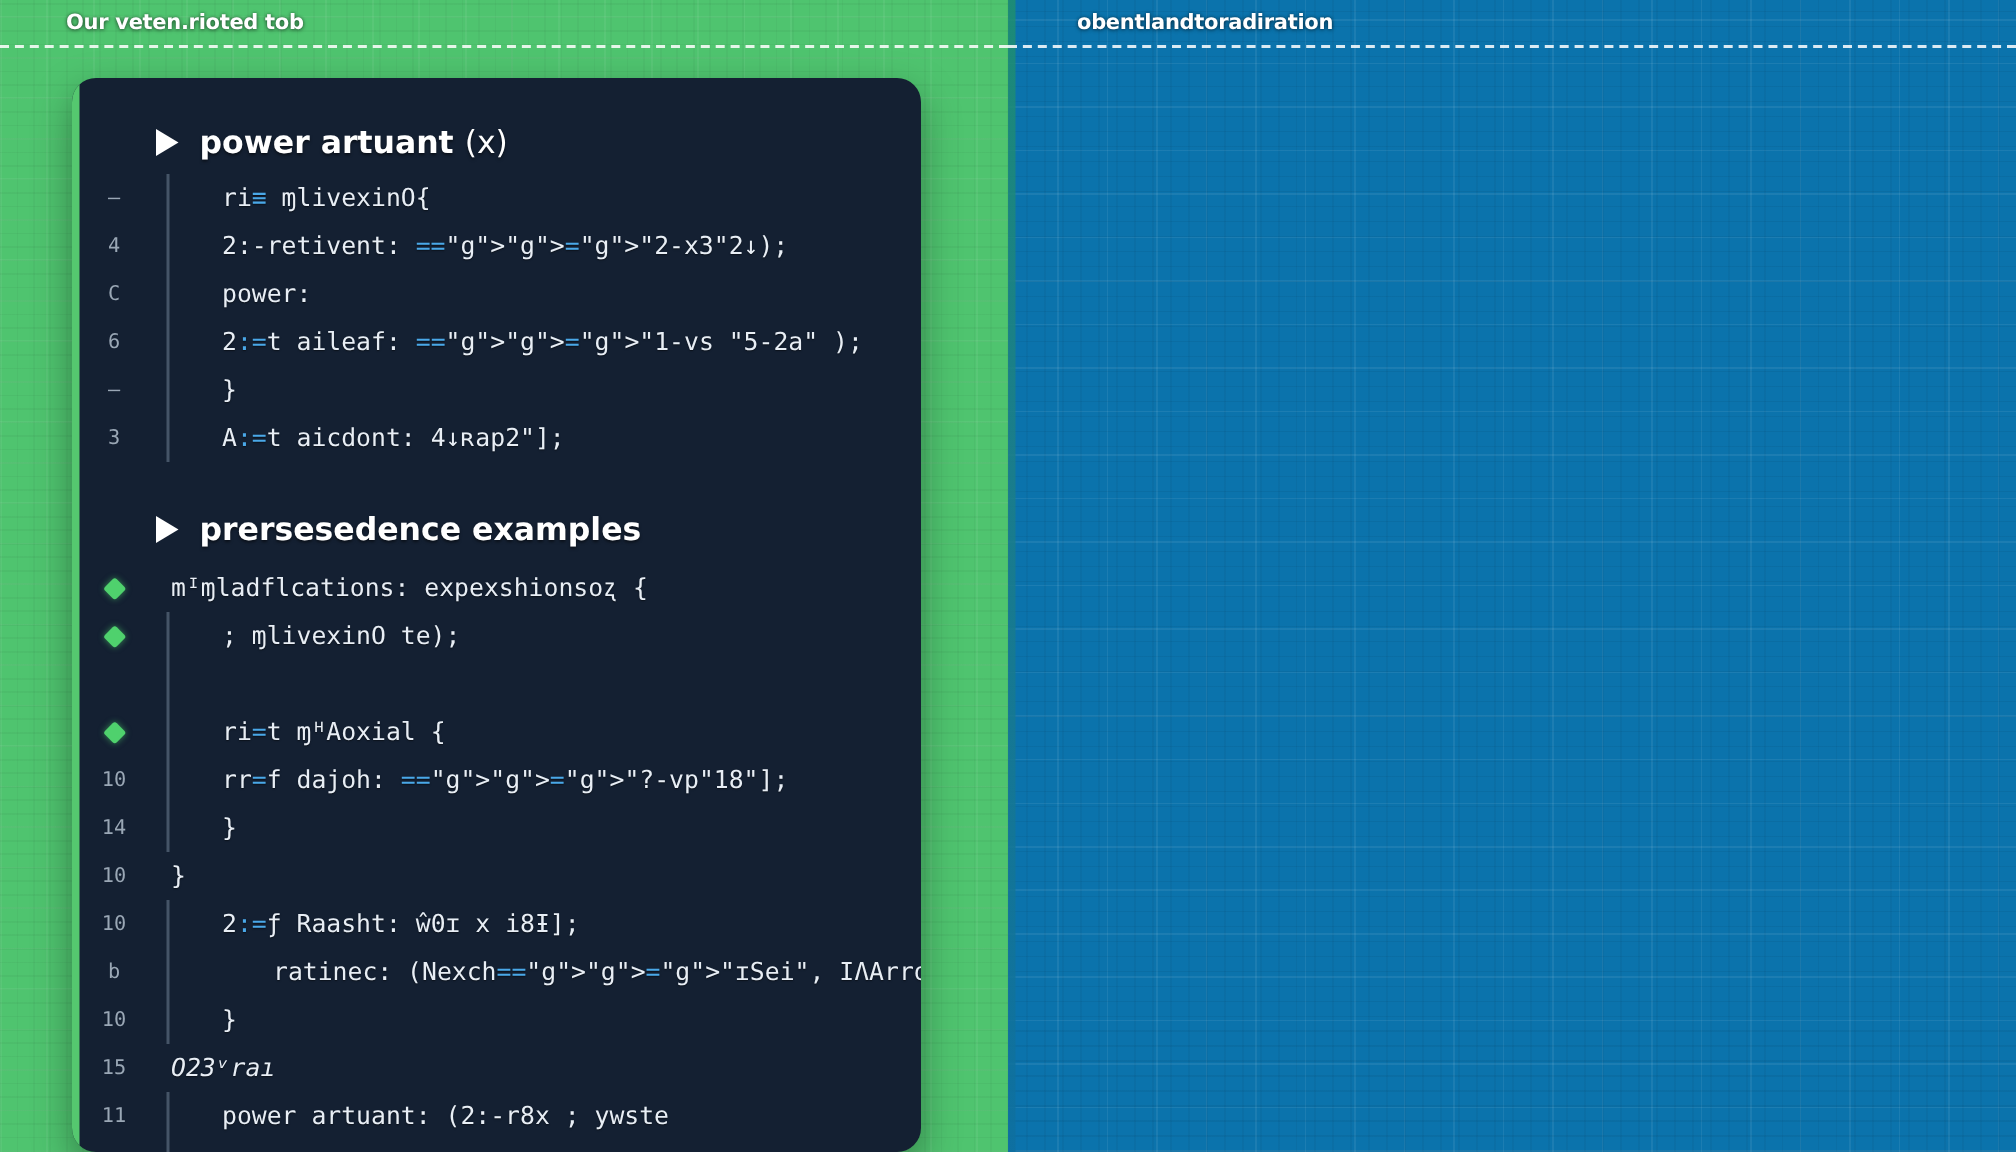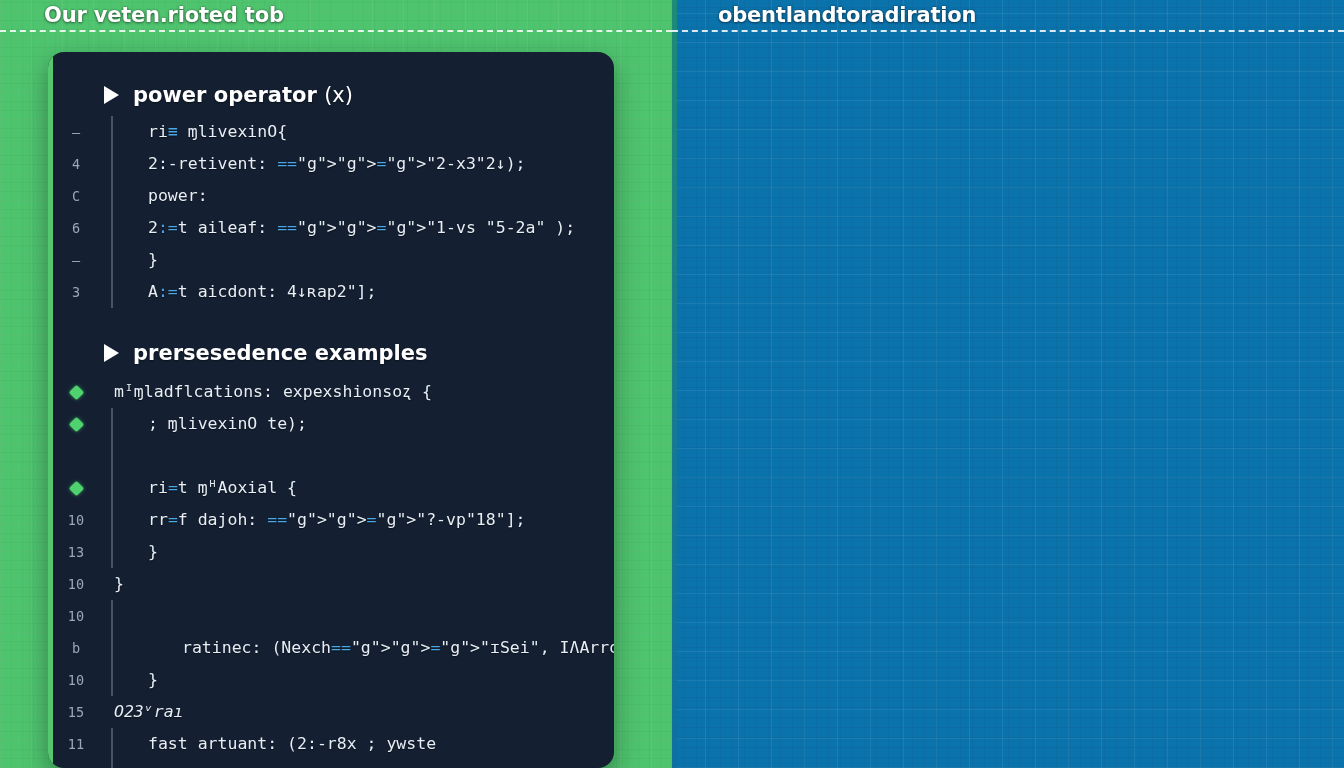--- a/index.html
+++ b/index.html
@@ -35,21 +35,21 @@
     opacity:.85;
   }
 
   
   .panel-header{
     position:absolute;top:0;left:0;right:0;height:30px;
     display:flex;align-items:center;
   }
   .panel-title{
     font-family:"DejaVu Sans", sans-serif;
-    font-weight:bold;font-size:21px;color:#ffffff;
+    font-weight:bold;font-size:14px;color:#ffffff;
     letter-spacing:-.2px;
     text-shadow:0 1px 3px rgba(0,0,0,.45), 0 0 2px rgba(0,0,0,.35);
     white-space:nowrap;
   }
   .panel-left .panel-title{margin-left:44px;}
   .panel-right .panel-title{margin-left:46px;}
 
   .dash-rule{
     position:absolute;left:0;right:0;top:30px;height:0;
     border-top:2px dashed rgba(255,255,255,.85);
@@ -128,21 +128,21 @@
     <div class="panel-header">
       <div class="panel-title">Our veten.rioted tob</div>
     </div>
     <div class="dash-rule"></div>
 
     <div class="card card-left">
 
       <div class="sec-head" style="position:absolute;left:0;top:26px;height:34px;">
         <span class="tri"></span>
         <span class="sec-title">
-          <span>power operator</span>
+          <span>power artuant</span>
           <span class="paren">(x)</span>
         </span>
       </div>
 
       <div class="code" id="code1" style="top:64px;">
           <div class="row">
             <div class="gutter">–</div>
             <div class="indent-line"></div>
             <div class="ctext" style="padding-left: 44px;">ri<span class="b">≡</span> ɱlivexinO{</div>
           </div>
@@ -197,50 +197,51 @@
             <div class="gutter diamond"></div>
             <div class="indent-line"></div>
             <div class="ctext" style="padding-left: 44px;">ri<span class="b">=</span>t ɱᴴAoxial {</div>
           </div>
           <div class="row">
             <div class="gutter">10</div>
             <div class="indent-line"></div>
             <div class="ctext" style="padding-left: 44px;">rr<span class="b">=</span>f dajoh: <span class<span="" class="b">=</span><span class<span="" class="b">=</span>"g"&gt;"g"&gt;<span class<span="" class="b">=</span>"g"&gt;"?-vp"18"];</div>
           </div>
           <div class="row">
-            <div class="gutter">13</div>
+            <div class="gutter">14</div>
             <div class="indent-line"></div>
             <div class="ctext" style="padding-left: 44px;">}</div>
           </div>
           <div class="row">
             <div class="gutter">10</div>
             <div class="ctext" style="padding-left: 10px;">}</div>
           </div>
           <div class="row">
             <div class="gutter">10</div>
             <div class="indent-line"></div>
+            <div class="ctext" style="padding-left: 44px;">2<span class="b">:=</span>ƒ Raasht: ŵ0ɪ x i8Ɨ];</div>
           </div>
           <div class="row">
             <div class="gutter">b</div>
             <div class="indent-line"></div>
             <div class="ctext" style="padding-left: 78px;">ratinec: (Nexch<span class<span="" class="b">=</span><span class<span="" class="b">=</span>"g"&gt;"g"&gt;<span class<span="" class="b">=</span>"g"&gt;"ɪSei", IɅArroz_"])</div>
           </div>
           <div class="row">
             <div class="gutter">10</div>
             <div class="indent-line"></div>
             <div class="ctext" style="padding-left: 44px;">}</div>
           </div>
           <div class="row">
             <div class="gutter">15</div>
             <div class="ctext" style="padding-left: 10px; font-style: italic;">O23ᵛraı</div>
           </div>
           <div class="row">
             <div class="gutter">11</div>
             <div class="indent-line"></div>
-            <div class="ctext" style="padding-left: 44px;">fast artuant: (2:-r8x ; ywste</div>
+            <div class="ctext" style="padding-left: 44px;">power artuant: (2:-r8x ; ywste</div>
           </div>
           <div class="row">
             <div class="gutter">ϕ</div>
             <div class="indent-line"></div>
             <div class="ctext" style="padding-left: 44px;">in the Addition atetcion_Throgea]);</div>
           </div>
         </div>
     </div>
   </div>
 

